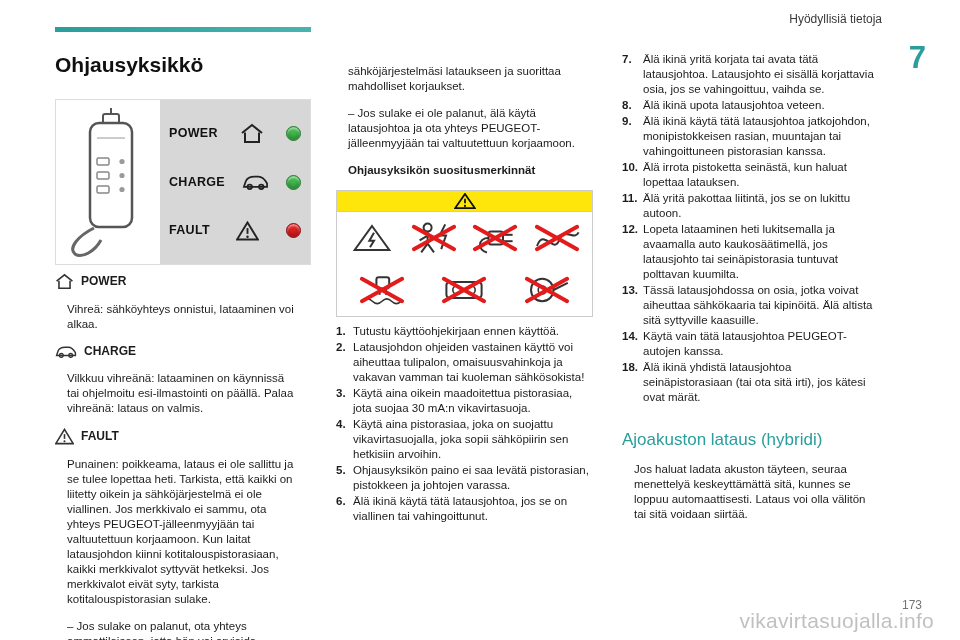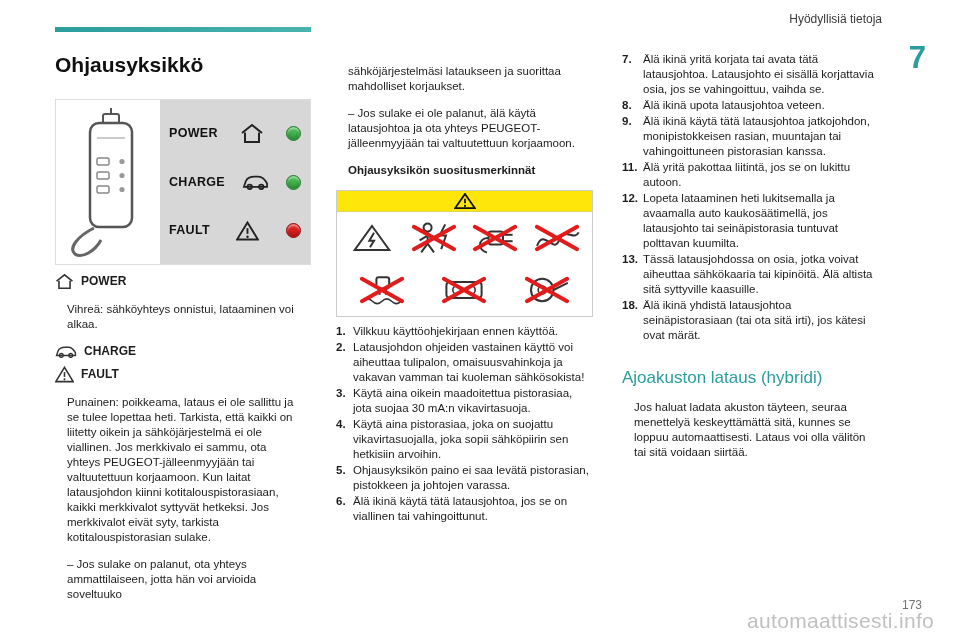--- a/index.html
+++ b/index.html
@@ -136,20 +136,21 @@
     <div class="sec-head">
       <span class="panel-icon">
         <svg width="22" height="13" viewBox="0 0 28 16">
             <path d="M2 13 L4 7 C5.5 3.5 9 2.5 13 2.5 L17 2.5 C21 2.5 24 6 26 9.5 L26 13 Z" fill="none" stroke="#333" stroke-width="1.8"></path>
             <circle cx="8" cy="13" r="2.4" fill="none" stroke="#333" stroke-width="1.8"></circle>
             <circle cx="20" cy="13" r="2.4" fill="none" stroke="#333" stroke-width="1.8"></circle>
           </svg>
       </span>
       <span class="sec-label">CHARGE</span>
     </div>
+    <p>Vilkkuu vihreänä: lataaminen on käynnissä tai ohjelmoitu esi-ilmastointi on päällä. Palaa vihreänä: lataus on valmis.</p>
   </div>
 
   <div class="section">
     <div class="sec-head">
       <span class="panel-icon">
         <svg width="19" height="17" viewBox="0 0 24 21">
             <polygon points="12,1.5 23,19.5 1,19.5" fill="none" stroke="#333" stroke-width="2"></polygon>
             <line x1="12" y1="7.5" x2="12" y2="13.5" stroke="#333" stroke-width="2"></line>
             <circle cx="12" cy="16.5" r="1.3" fill="#333"></circle>
           </svg>
@@ -224,21 +225,21 @@
             <circle cx="24" cy="22" r="5" stroke="#333" fill="none" stroke-width="2"></circle>
             <path d="M38 22 L56 13" stroke="#333" stroke-width="2.5"></path>
           </svg>
       </span>
     </div>
   </div>
 
   <div class="list">
     <div class="li">
         <span class="li-num">1.</span>
-        <span class="li-text">Vilkkuu käyttöohjekirjaan ennen käyttöä.</span>
+        <span class="li-text">Tutustu käyttöohjekirjaan ennen käyttöä.</span>
       </div>
     <div class="li">
         <span class="li-num">2.</span>
         <span class="li-text">Latausjohdon ohjeiden vastainen käyttö voi aiheuttaa tulipalon, omaisuusvahinkoja ja vakavan vamman tai kuoleman sähkösokista!</span>
       </div>
     <div class="li">
         <span class="li-num">3.</span>
         <span class="li-text">Käytä aina oikein maadoitettua pistorasiaa, jota suojaa 30 mA:n vikavirtasuoja.</span>
       </div>
     <div class="li">
@@ -264,35 +265,43 @@
       </div>
     <div class="li">
         <span class="li-num">8.</span>
         <span class="li-text">Älä ikinä upota latausjohtoa veteen.</span>
       </div>
     <div class="li">
         <span class="li-num">9.</span>
         <span class="li-text">Älä ikinä käytä tätä latausjohtoa jatkojohdon, monipistokkeisen rasian, muuntajan tai vahingoittuneen pistorasian kanssa.</span>
       </div>
     <div class="li">
+        <span class="li-num">10.</span>
+        <span class="li-text">Älä irrota pistoketta seinästä, kun haluat lopettaa latauksen.</span>
+      </div>
+    <div class="li">
         <span class="li-num">11.</span>
         <span class="li-text">Älä yritä pakottaa liitintä, jos se on lukittu autoon.</span>
       </div>
     <div class="li">
         <span class="li-num">12.</span>
         <span class="li-text">Lopeta lataaminen heti lukitsemalla ja avaamalla auto kaukosäätimellä, jos latausjohto tai seinäpistorasia tuntuvat polttavan kuumilta.</span>
       </div>
     <div class="li">
         <span class="li-num">13.</span>
         <span class="li-text">Tässä latausjohdossa on osia, jotka voivat aiheuttaa sähkökaaria tai kipinöitä. Älä altista sitä syttyville kaasuille.</span>
+      </div>
+    <div class="li">
+        <span class="li-num">14.</span>
+        <span class="li-text">Käytä vain tätä latausjohtoa PEUGEOT-autojen kanssa.</span>
       </div>
     <div class="li">
         <span class="li-num">18.</span>
         <span class="li-text">Älä ikinä yhdistä latausjohtoa seinäpistorasiaan (tai ota sitä irti), jos kätesi ovat märät.</span>
       </div>
   </div>
 
   <h2 class="teal-head">Ajoakuston lataus (hybridi)</h2>
   <p>Jos haluat ladata akuston täyteen, seuraa menettelyä keskeyttämättä sitä, kunnes se loppuu automaattisesti. Lataus voi olla välitön tai sitä voidaan siirtää.</p>
 </div>
 
-<div class="watermark">automaattisesti.info</div>
+<div class="watermark">vikavirtasuojalla.info</div>
 <div class="page-number">173</div>
 
 </body></html>

